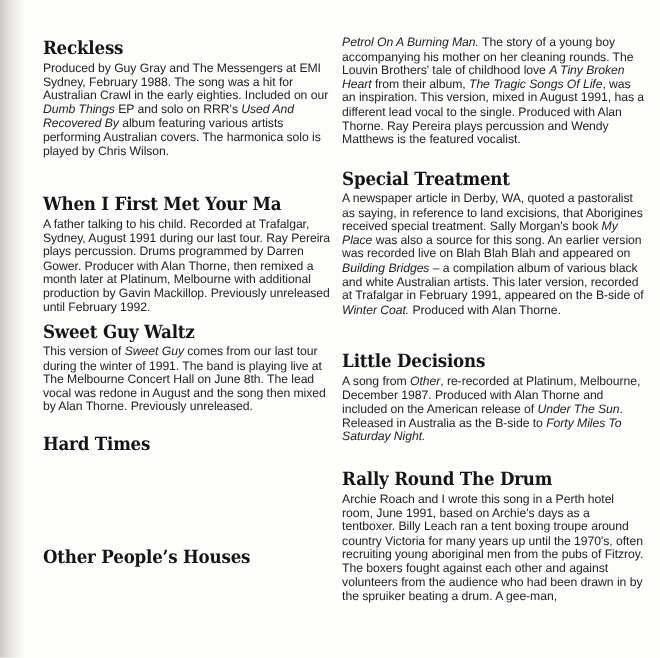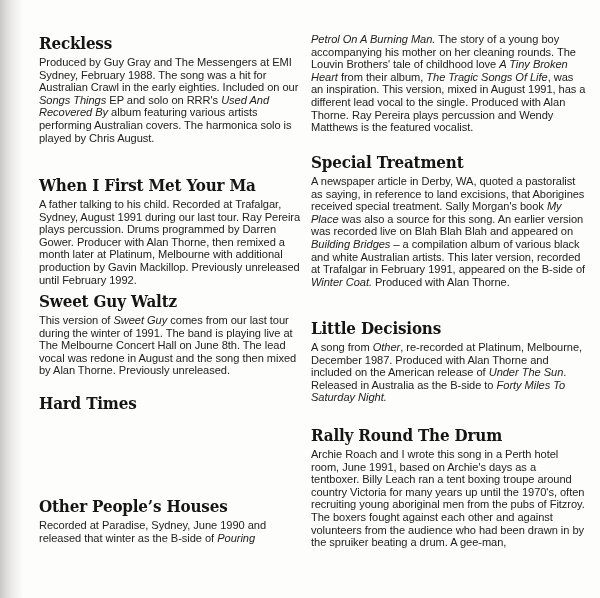--- a/index.html
+++ b/index.html
@@ -54,36 +54,35 @@
     .song-body i { font-style: italic; }
   </style>
 </head>
 <body>
 
 <div class="spine-shadow"></div>
 
 <div class="column col-left">
   <div class="section" style="top:34px">
     <h2 class="song-title">Reckless</h2>
-    <p class="song-body"><span>Produced by Guy Gray and The Messengers at EMI Sydney, February 1988. The song was a hit for Australian Crawl in the early eighties. Included on our </span><i>Songs Things</i><span> EP and solo on RRR's </span><i>Used And Recovered By</i><span> album featuring various artists performing Australian covers. The harmonica solo is played by Chris August.</span></p>
+    <p class="song-body"><span>Produced by Guy Gray and The Messengers at EMI Sydney, February 1988. The song was a hit for Australian Crawl in the early eighties. Included on our </span><i>Dumb Things</i><span> EP and solo on RRR's </span><i>Used And Recovered By</i><span> album featuring various artists performing Australian covers. The harmonica solo is played by Chris Wilson.</span></p>
   </div>
   <div class="section" style="top:176px">
     <h2 class="song-title">When I First Met Your Ma</h2>
     <p class="song-body"><span>A father talking to his child. Recorded at Trafalgar, Sydney, August 1991 during our last tour. Ray Pereira plays percussion. Drums programmed by Darren Gower. Producer with Alan Thorne, then remixed a month later at Platinum, Melbourne with additional production by Gavin Mackillop. Previously unreleased until February 1992.</span></p>
   </div>
   <div class="section" style="top:292px">
     <h2 class="song-title">Sweet Guy Waltz</h2>
     <p class="song-body"><span>This version of </span><i>Sweet Guy</i><span> comes from our last tour during the winter of 1991. The band is playing live at The Melbourne Concert Hall on June 8th. The lead vocal was redone in August and the song then mixed by Alan Thorne. Previously unreleased.</span></p>
   </div>
   <div class="section" style="top:394px">
     <h2 class="song-title">Hard Times</h2>
   </div>
   <div class="section" style="top:497px">
     <h2 class="song-title">Other People’s Houses</h2>
-    <p class="song-body"><span>Recorded at Paradise, Sydney, June 1990 and released that winter as the B-side of </span><i>Pouring</i></p>
   </div>
 </div>
 
 <div class="column col-right">
   <div class="section" style="top:33px">
     <p class="song-body"><i>Petrol On A Burning Man.</i><span> The story of a young boy accompanying his mother on her cleaning rounds. The Louvin Brothers' tale of childhood love </span><i>A Tiny Broken Heart</i><span> from their album, </span><i>The Tragic Songs Of Life</i><span>, was an inspiration. This version, mixed in August 1991, has a different lead vocal to the single. Produced with Alan Thorne. Ray Pereira plays percussion and Wendy Matthews is the featured vocalist.</span></p>
   </div>
   <div class="section" style="top:153px">
     <h2 class="song-title">Special Treatment</h2>
     <p class="song-body"><span>A newspaper article in Derby, WA, quoted a pastoralist as saying, in reference to land excisions, that Aborigines received special treatment. Sally Morgan's book </span><i>My Place</i><span> was also a source for this song. An earlier version was recorded live on Blah Blah Blah and appeared on </span><i>Building Bridges</i><span> – a compilation album of various black and white Australian artists. This later version, recorded at Trafalgar in February 1991, appeared on the B-side of </span><i>Winter Coat.</i><span> Produced with Alan Thorne.</span></p>

